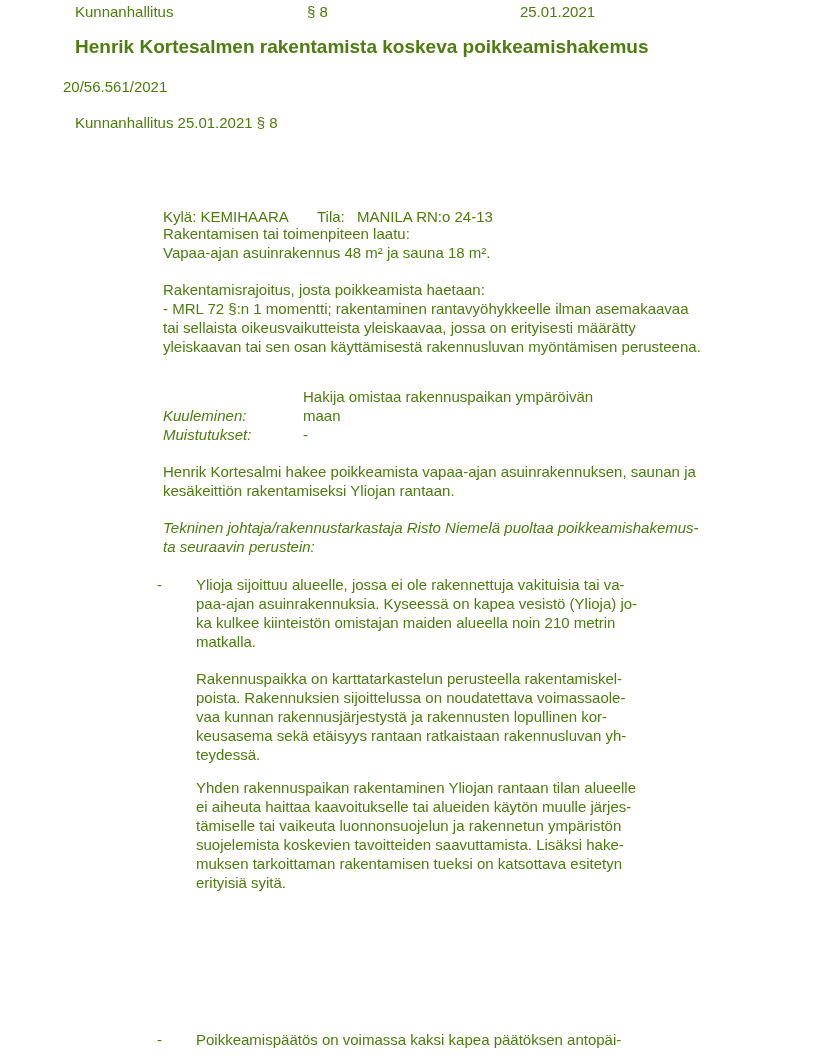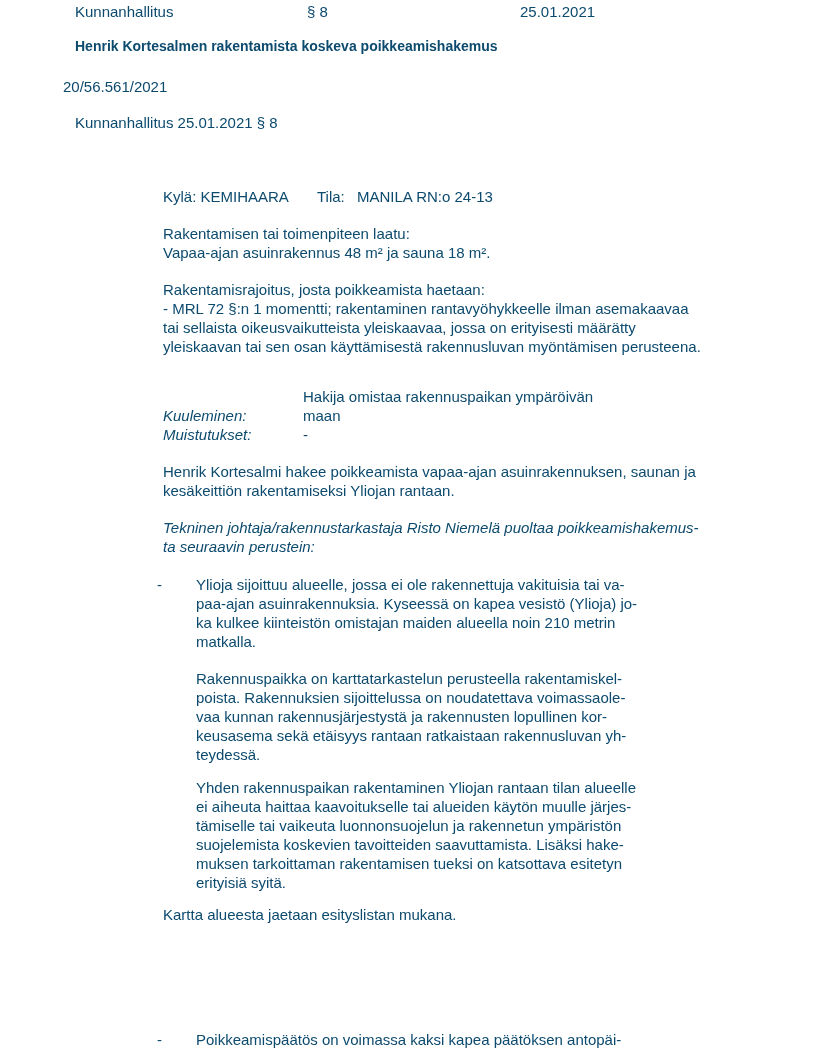--- a/index.html
+++ b/index.html
@@ -1,31 +1,31 @@
 <!DOCTYPE html>
 <html><head>
 <meta charset="utf-8">
 <style>
   html,body{margin:0;padding:0;background:#fff;}
   .page{
     position:relative;
     width:704px;height:1056px;
-    background:#ffffff;color:#0c4a6e;
+    background:#ffffff;color:#4d7c0f;
     font-family:"Liberation Sans","DejaVu Sans",sans-serif;
     font-size:15px;line-height:19px;
     overflow:hidden;
   }
   .abs{position:absolute;white-space:pre-line;}
-  .doc-title{font-weight:bold;font-size:14px;line-height:21px;white-space:nowrap;}
+  .doc-title{font-weight:bold;font-size:19px;line-height:21px;white-space:nowrap;}
   .italic{font-style:italic;}
   .row{display:flex;align-items:flex-end;}
   .hear-label{flex:0 0 140px;font-style:italic;}
   .hear-value{white-space:pre-line;}
   .kyla-seg1{display:inline-block;width:154px;}
-  .kyla-seg2{display:inline-block;width:40px;}
+  .kyla-seg2{display:inline-block;width:40px;margin-top:20px;}
   .bullet{display:flex;align-items:flex-start;}
   .bullet-marker{flex:0 0 39px;}
   .bullet-text{white-space:pre-line;}
   .decision-label{font-weight:bold;text-decoration:underline;}
 </style>
 </head>
 <body>
 
 <div class="page">
 
@@ -82,21 +82,20 @@
 vaa kunnan rakennusjärjestystä ja rakennusten lopullinen kor-
 keusasema sekä etäisyys rantaan ratkaistaan rakennusluvan yh-
 teydessä.</div>
   <div class="abs" style="top:778px;left:196px;">Yhden rakennuspaikan rakentaminen Yliojan rantaan tilan alueelle
 ei aiheuta haittaa kaavoitukselle tai alueiden käytön muulle järjes-
 tämiselle tai vaikeuta luonnonsuojelun ja rakennetun ympäristön
 suojelemista koskevien tavoitteiden saavuttamista. Lisäksi hake-
 muksen tarkoittaman rakentamisen tueksi on katsottava esitetyn
 erityisiä syitä.</div>
 
-  <div class="abs" style="top:905px;left:163px;">Kartta alueesta jaetaan esityslistan mukana.</div>
 
 
   <div class="abs bullet" style="top:1030px;left:157px;white-space:normal;">
     <span class="bullet-marker">-</span>
     <span class="bullet-text">Poikkeamispäätös on voimassa kaksi kapea päätöksen antopäi-</span>
   </div>
 
 </div>
 
 </body></html>

